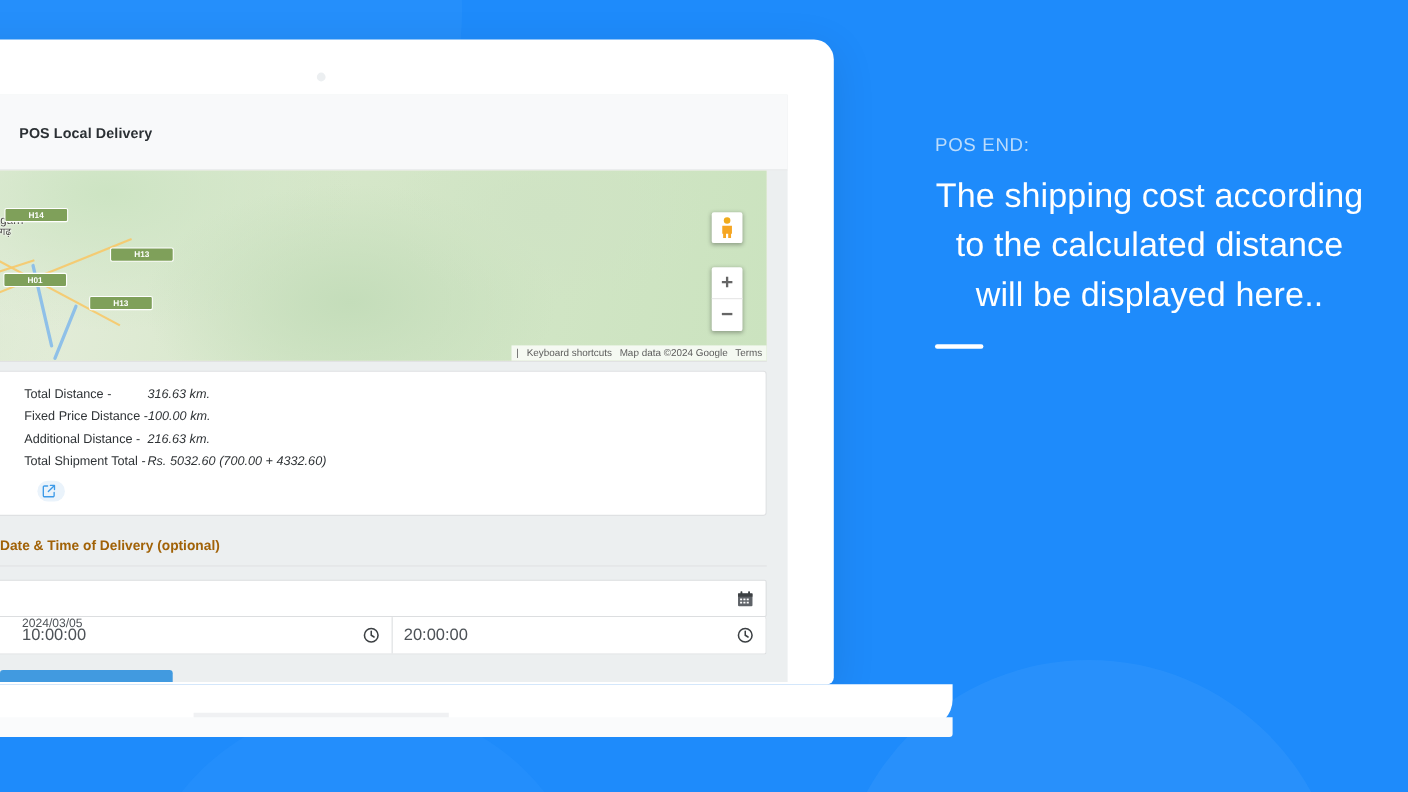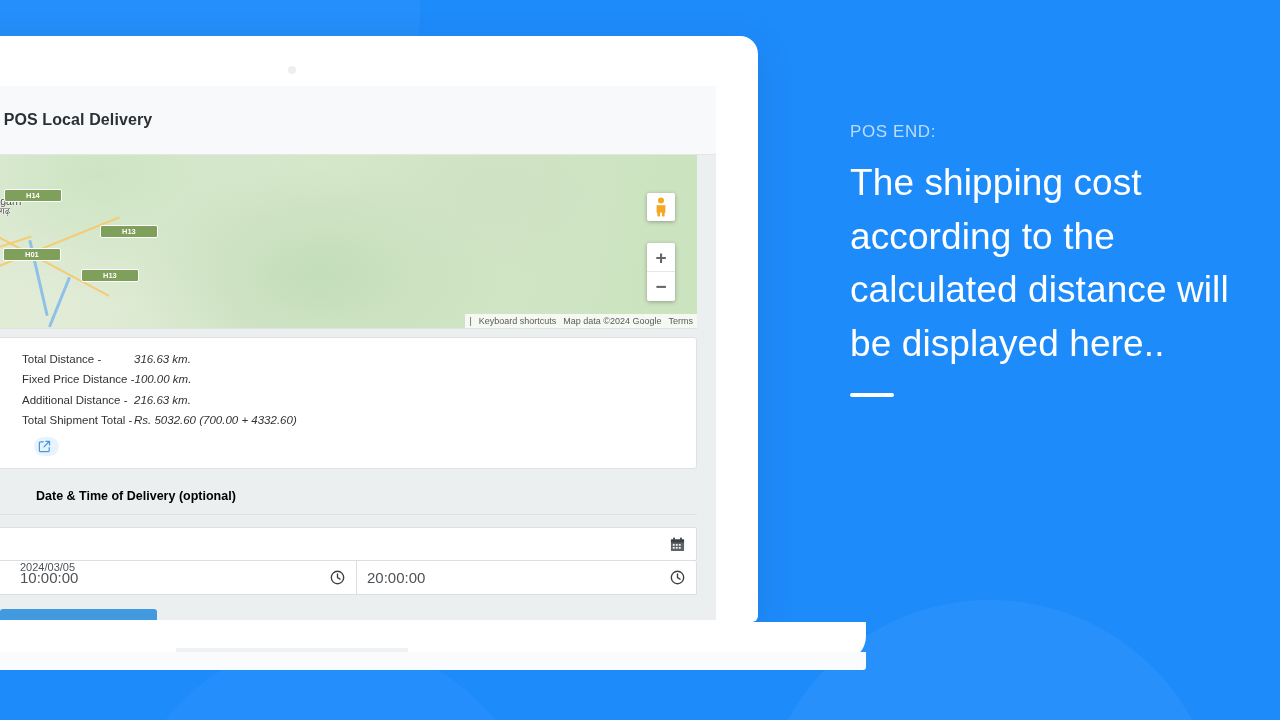--- a/index.html
+++ b/index.html
@@ -90,21 +90,21 @@
   }
   #modal-header {
     height: 69px;
     background: #f8f9fa;
     border-bottom: 1px solid #e3e5e7;
     display: flex;
     align-items: center;
     justify-content: center;
   }
   #modal-title {
-    font-size: 16px;
+    font-size: 13px;
     font-weight: bold;
     color: #2b3034;
     letter-spacing: .1px;
   }
 
   
   #map-wrap {
     position: relative;
     margin: 0 auto;
     width: 1238px;
@@ -235,22 +235,21 @@
     color: #4da3f0;
     text-decoration: none;
     letter-spacing: .1px;
   }
 
   
   #delivery-heading {
     margin: 20px 0 0 560px;
     font-size: 12.5px;
     font-weight: bold;
-    color: #000000;
-    padding-left: 36px;
+    color: #a16207;
   }
   #delivery-divider {
     margin: 11px auto 0;
     width: 1238px;
     height: 1px;
     background: #dfe1e3;
   }
 
   #date-field {
     margin: 12px auto 0;
@@ -307,24 +306,25 @@
     left: 850px; top: 122px;
     width: 390px;
   }
   #caption-eyebrow {
     font-size: 17px;
     color: #bcdcfb;
     letter-spacing: .6px;
     margin-bottom: 14px;
   }
   #caption-headline {
-    font-size: 37px;
+    font-size: 31px;
     color: #ffffff;
     line-height: 1.45;
     letter-spacing: .1px;
+    text-align: center;
   }
   #caption-underline {
     margin-top: 22px;
     width: 44px; height: 4px;
     background: #ffffff;
     border-radius: 2px;
   }
 </style>
 </head>
 <body>

